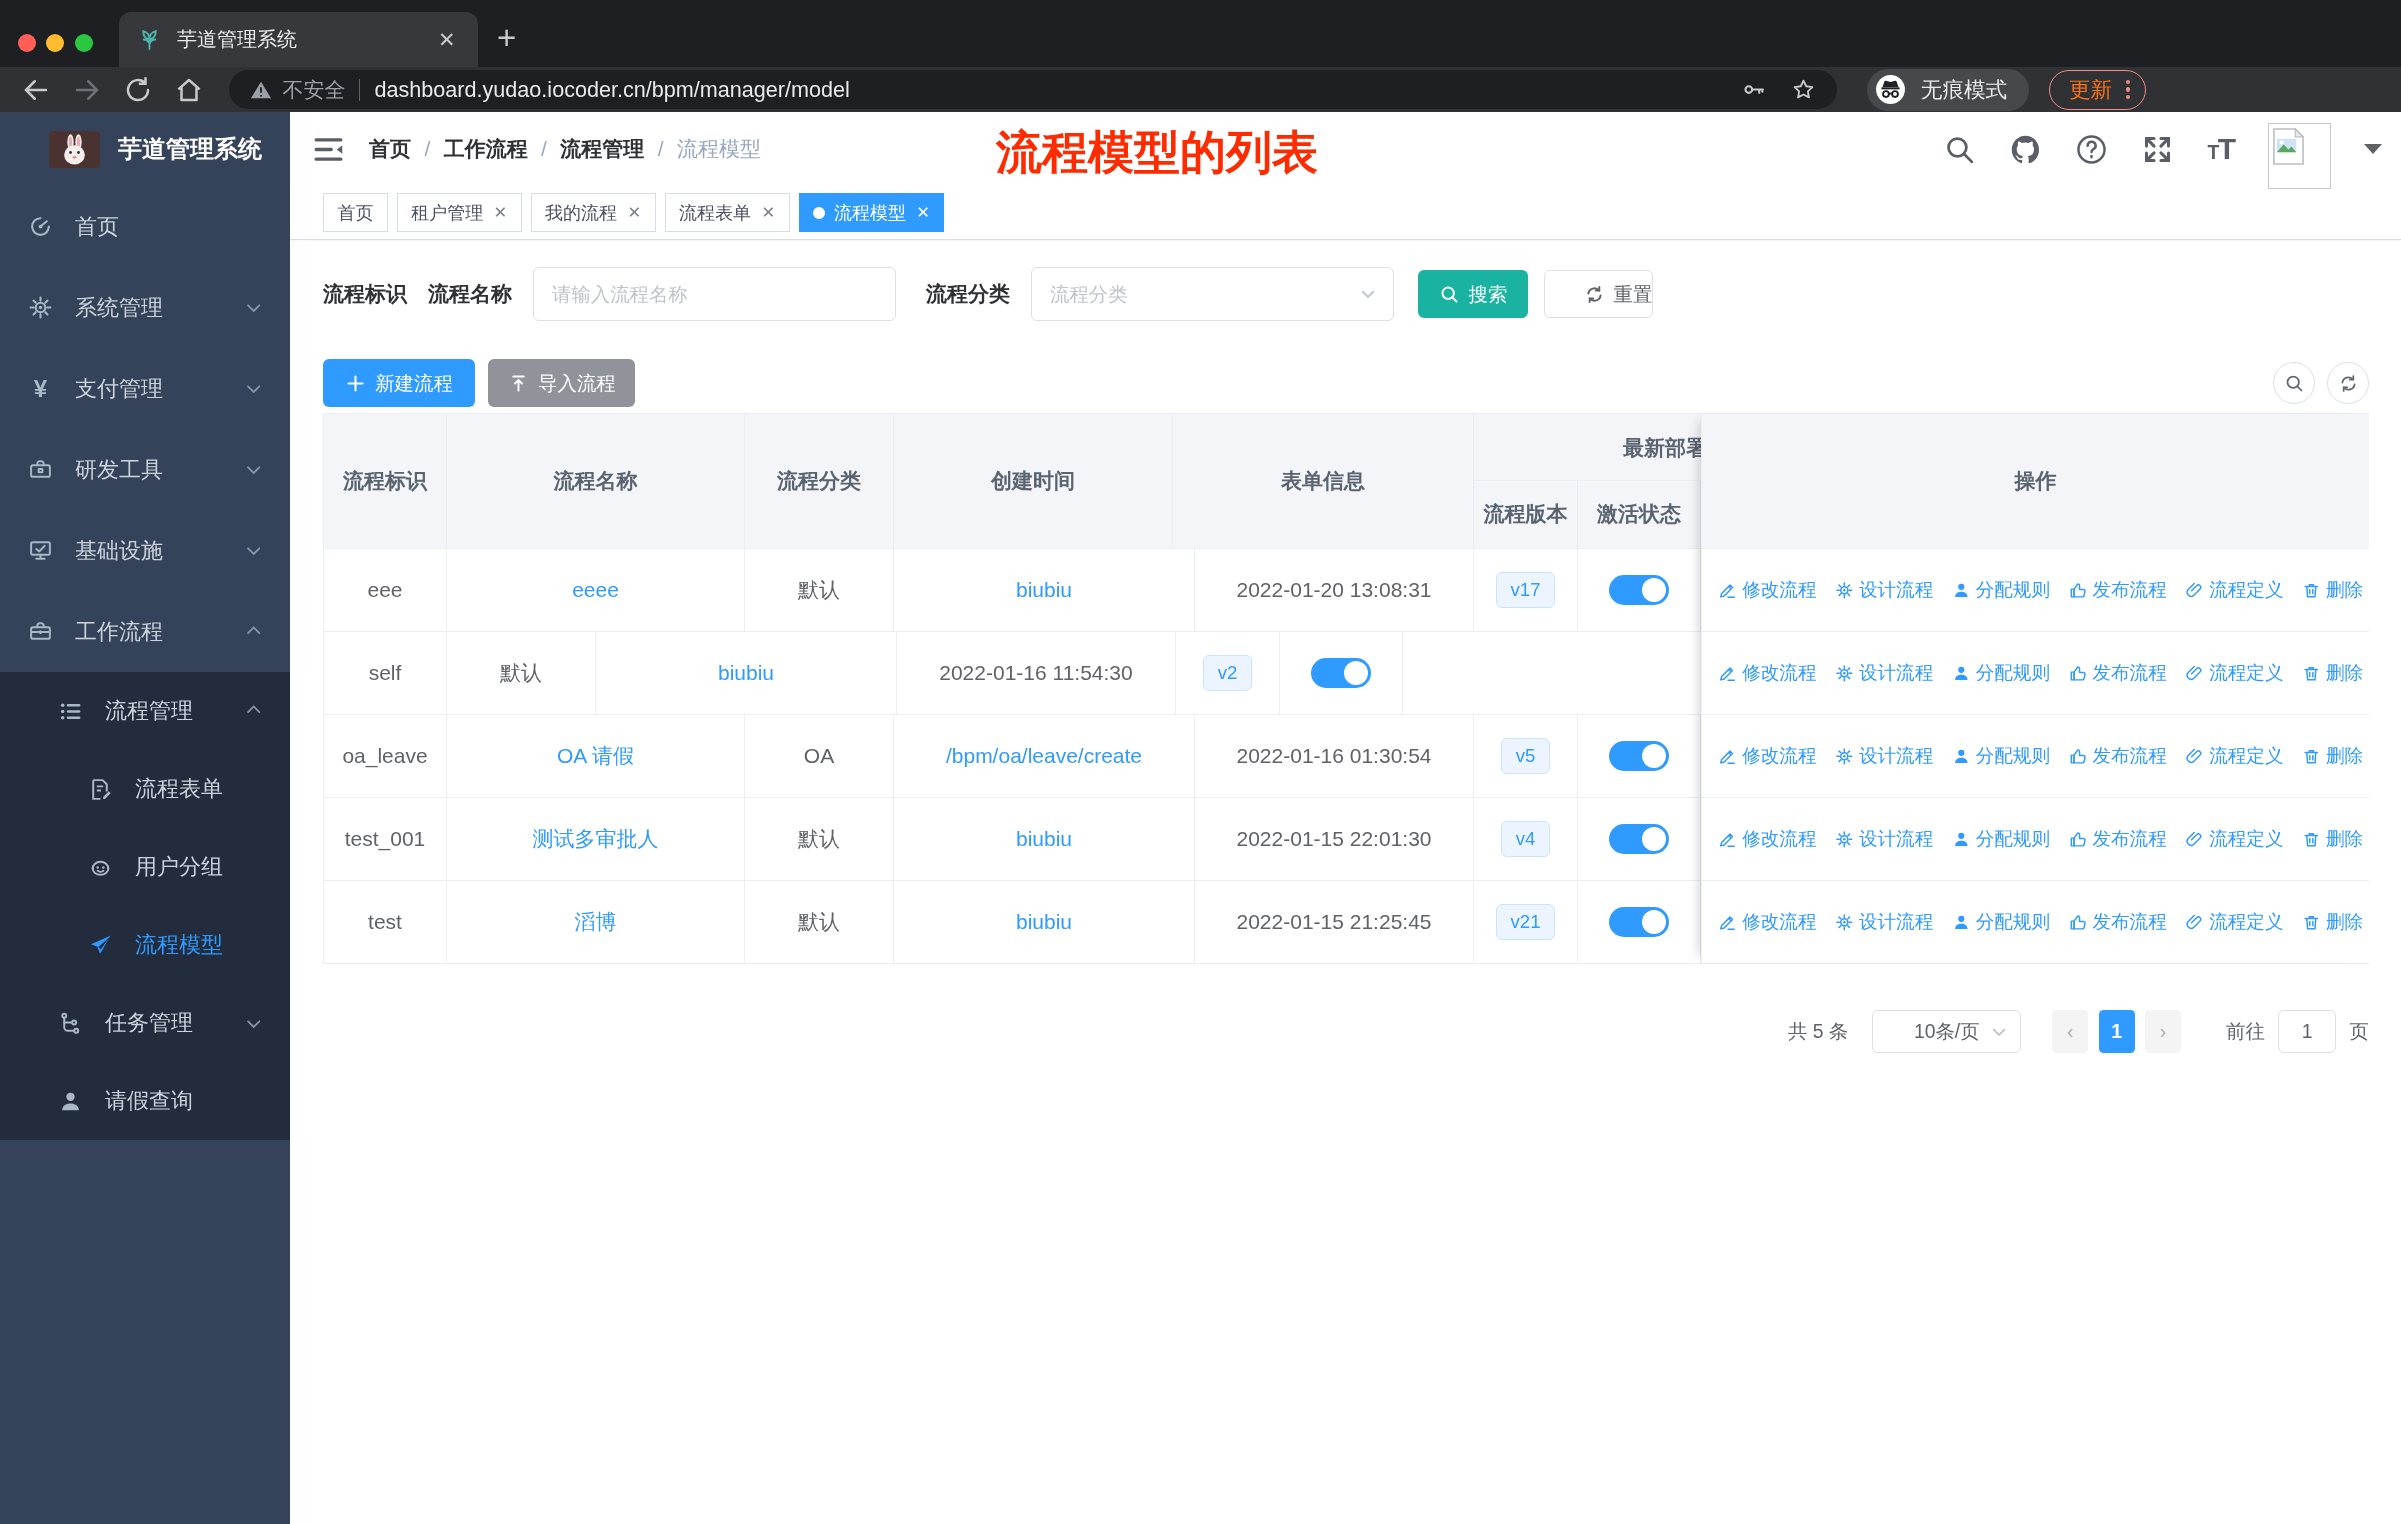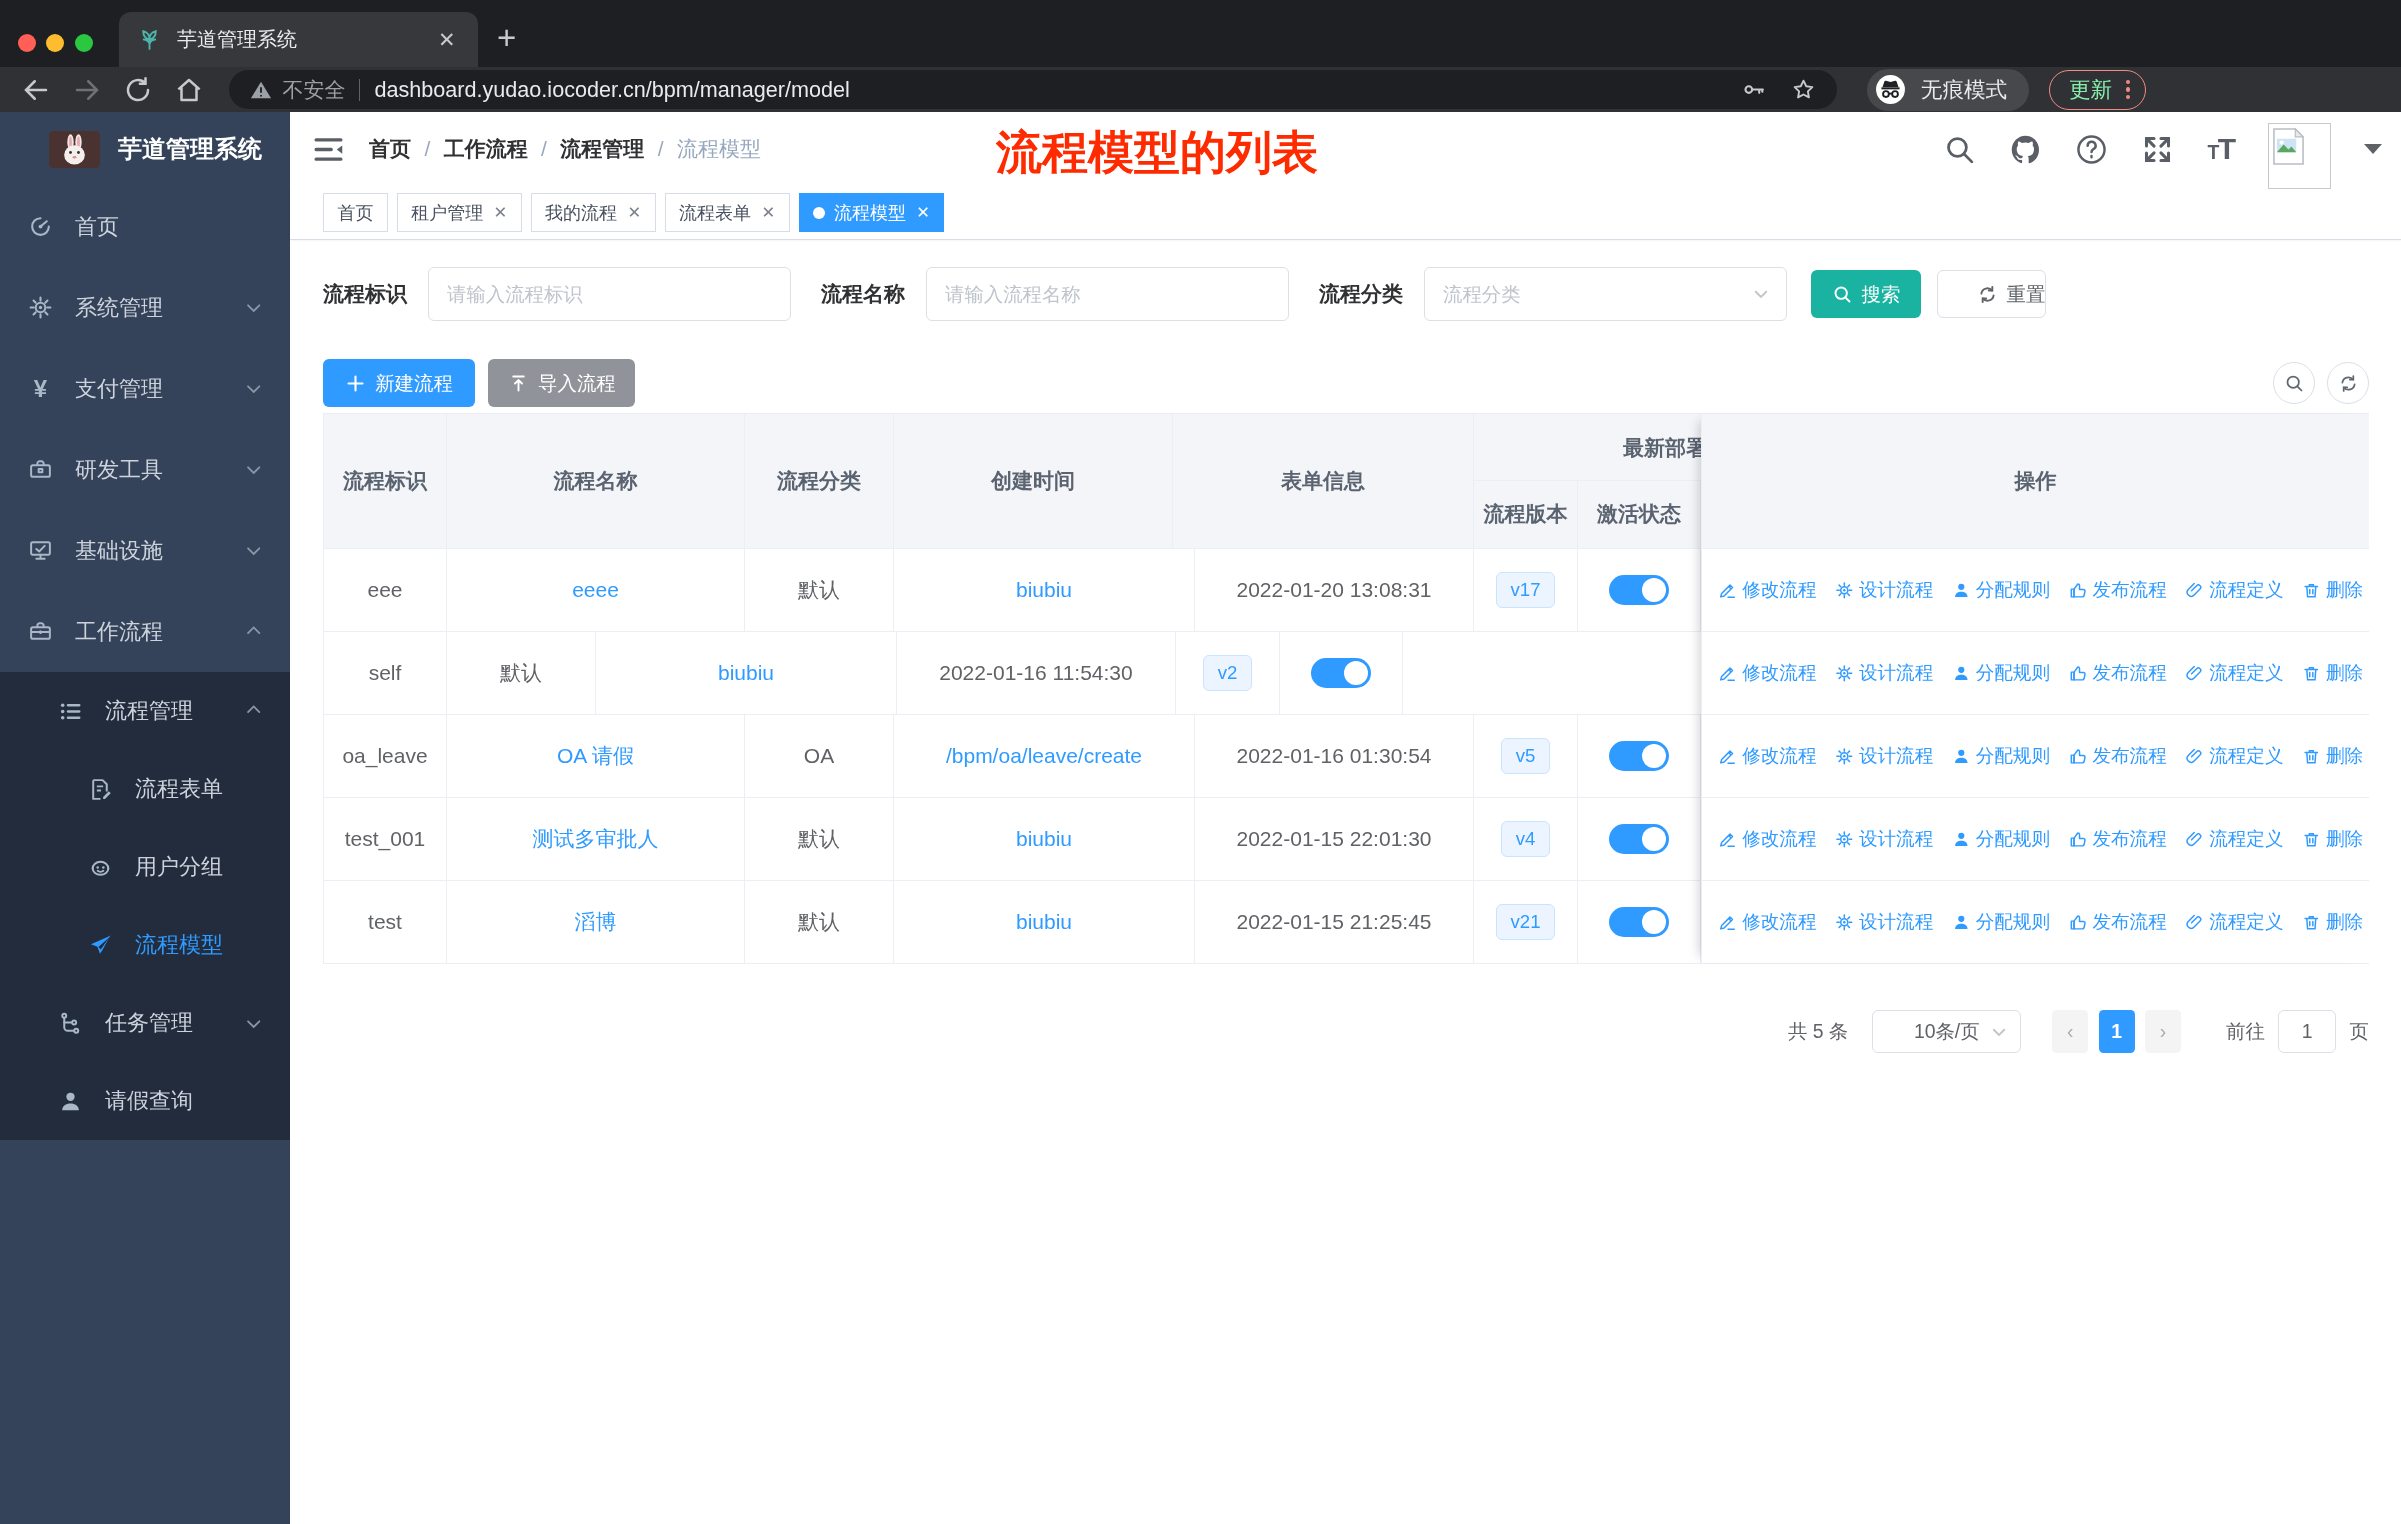--- a/index.html
+++ b/index.html
@@ -29,21 +29,21 @@
   .unsafe { font-size:21px; color:#9aa0a6; margin:0 13.4px 0 10.4px; }
   .url-div { width:0.7px; height:22px; background:#5f6368; margin-right:15px; }
   .url-text { font-size:21.6px; flex:1; white-space:nowrap; overflow:hidden; }
   .pill-ic { width:25px; height:25px; color:#c7c9cc; margin-left:25px; }
   .incog { margin-left:30px; height:42px; background:#47484c; border-radius:21px; display:flex;
     align-items:center; padding:0 22px 0 7.4px;justify-content:center; }
   .incog-ic { width:33px; height:33px; }
   .incog-label { color:#e8eaed; font-size:21.6px; margin-left:13.4px; }
   .update { margin-left:19.4px; height:40px; border:1.5px solid #f28b82; border-radius:20px;
     display:flex; align-items:center; padding:0 15px 0 19.4px; }
-  .update-label { color:#86efac; font-size:21.6px; }
+  .update-label { color:#f97316; font-size:21.6px; }
   .update-dots { color:#f28b82; font-size:19.4px; margin-left:13.4px; letter-spacing:0; line-height:7.4px; }
   .update-dots i { display:block; width:4.5px; height:4.5px; border-radius:50%; background:#f28b82; margin:3px 0; }
 
   
   .app { position:absolute; top:112px; left:0; width:2401px; height:1413px; }
 
   
   .sidebar { position:absolute; left:0; top:0; width:290px; height:1413px; background:#35435a; color:#ccd3dc; }
   .side-logo { height:74px; display:flex; align-items:center; padding-left:49px; }
   .logo-img { width:51px; height:37px; border-radius:4.5px; overflow:hidden; flex:none; }
@@ -492,21 +492,20 @@
           <span class="dot"></span>
           <span class="tlabel">流程模型</span>
           <span class="tclose">✕</span>
         </div>
       </div>
 
     <div class="content">
 
       <div class="filter-row">
         <span class="f-label">流程标识</span>
-        <input class="f-input" placeholder="请输入流程标识" style="">
         <span class="f-label">流程名称</span>
         <input class="f-input" placeholder="请输入流程名称" style="">
         <span class="f-label">流程分类</span>
         <div class="f-select">
           <span class="ph">流程分类</span>
           <span class="sel-caret">
             <svg viewBox="0 0 24 24" fill="none" stroke="currentColor" stroke-width="2.4" stroke-linecap="round">
                 <path d="M5 9l7 7 7-7"></path>
               </svg>
           </span>

